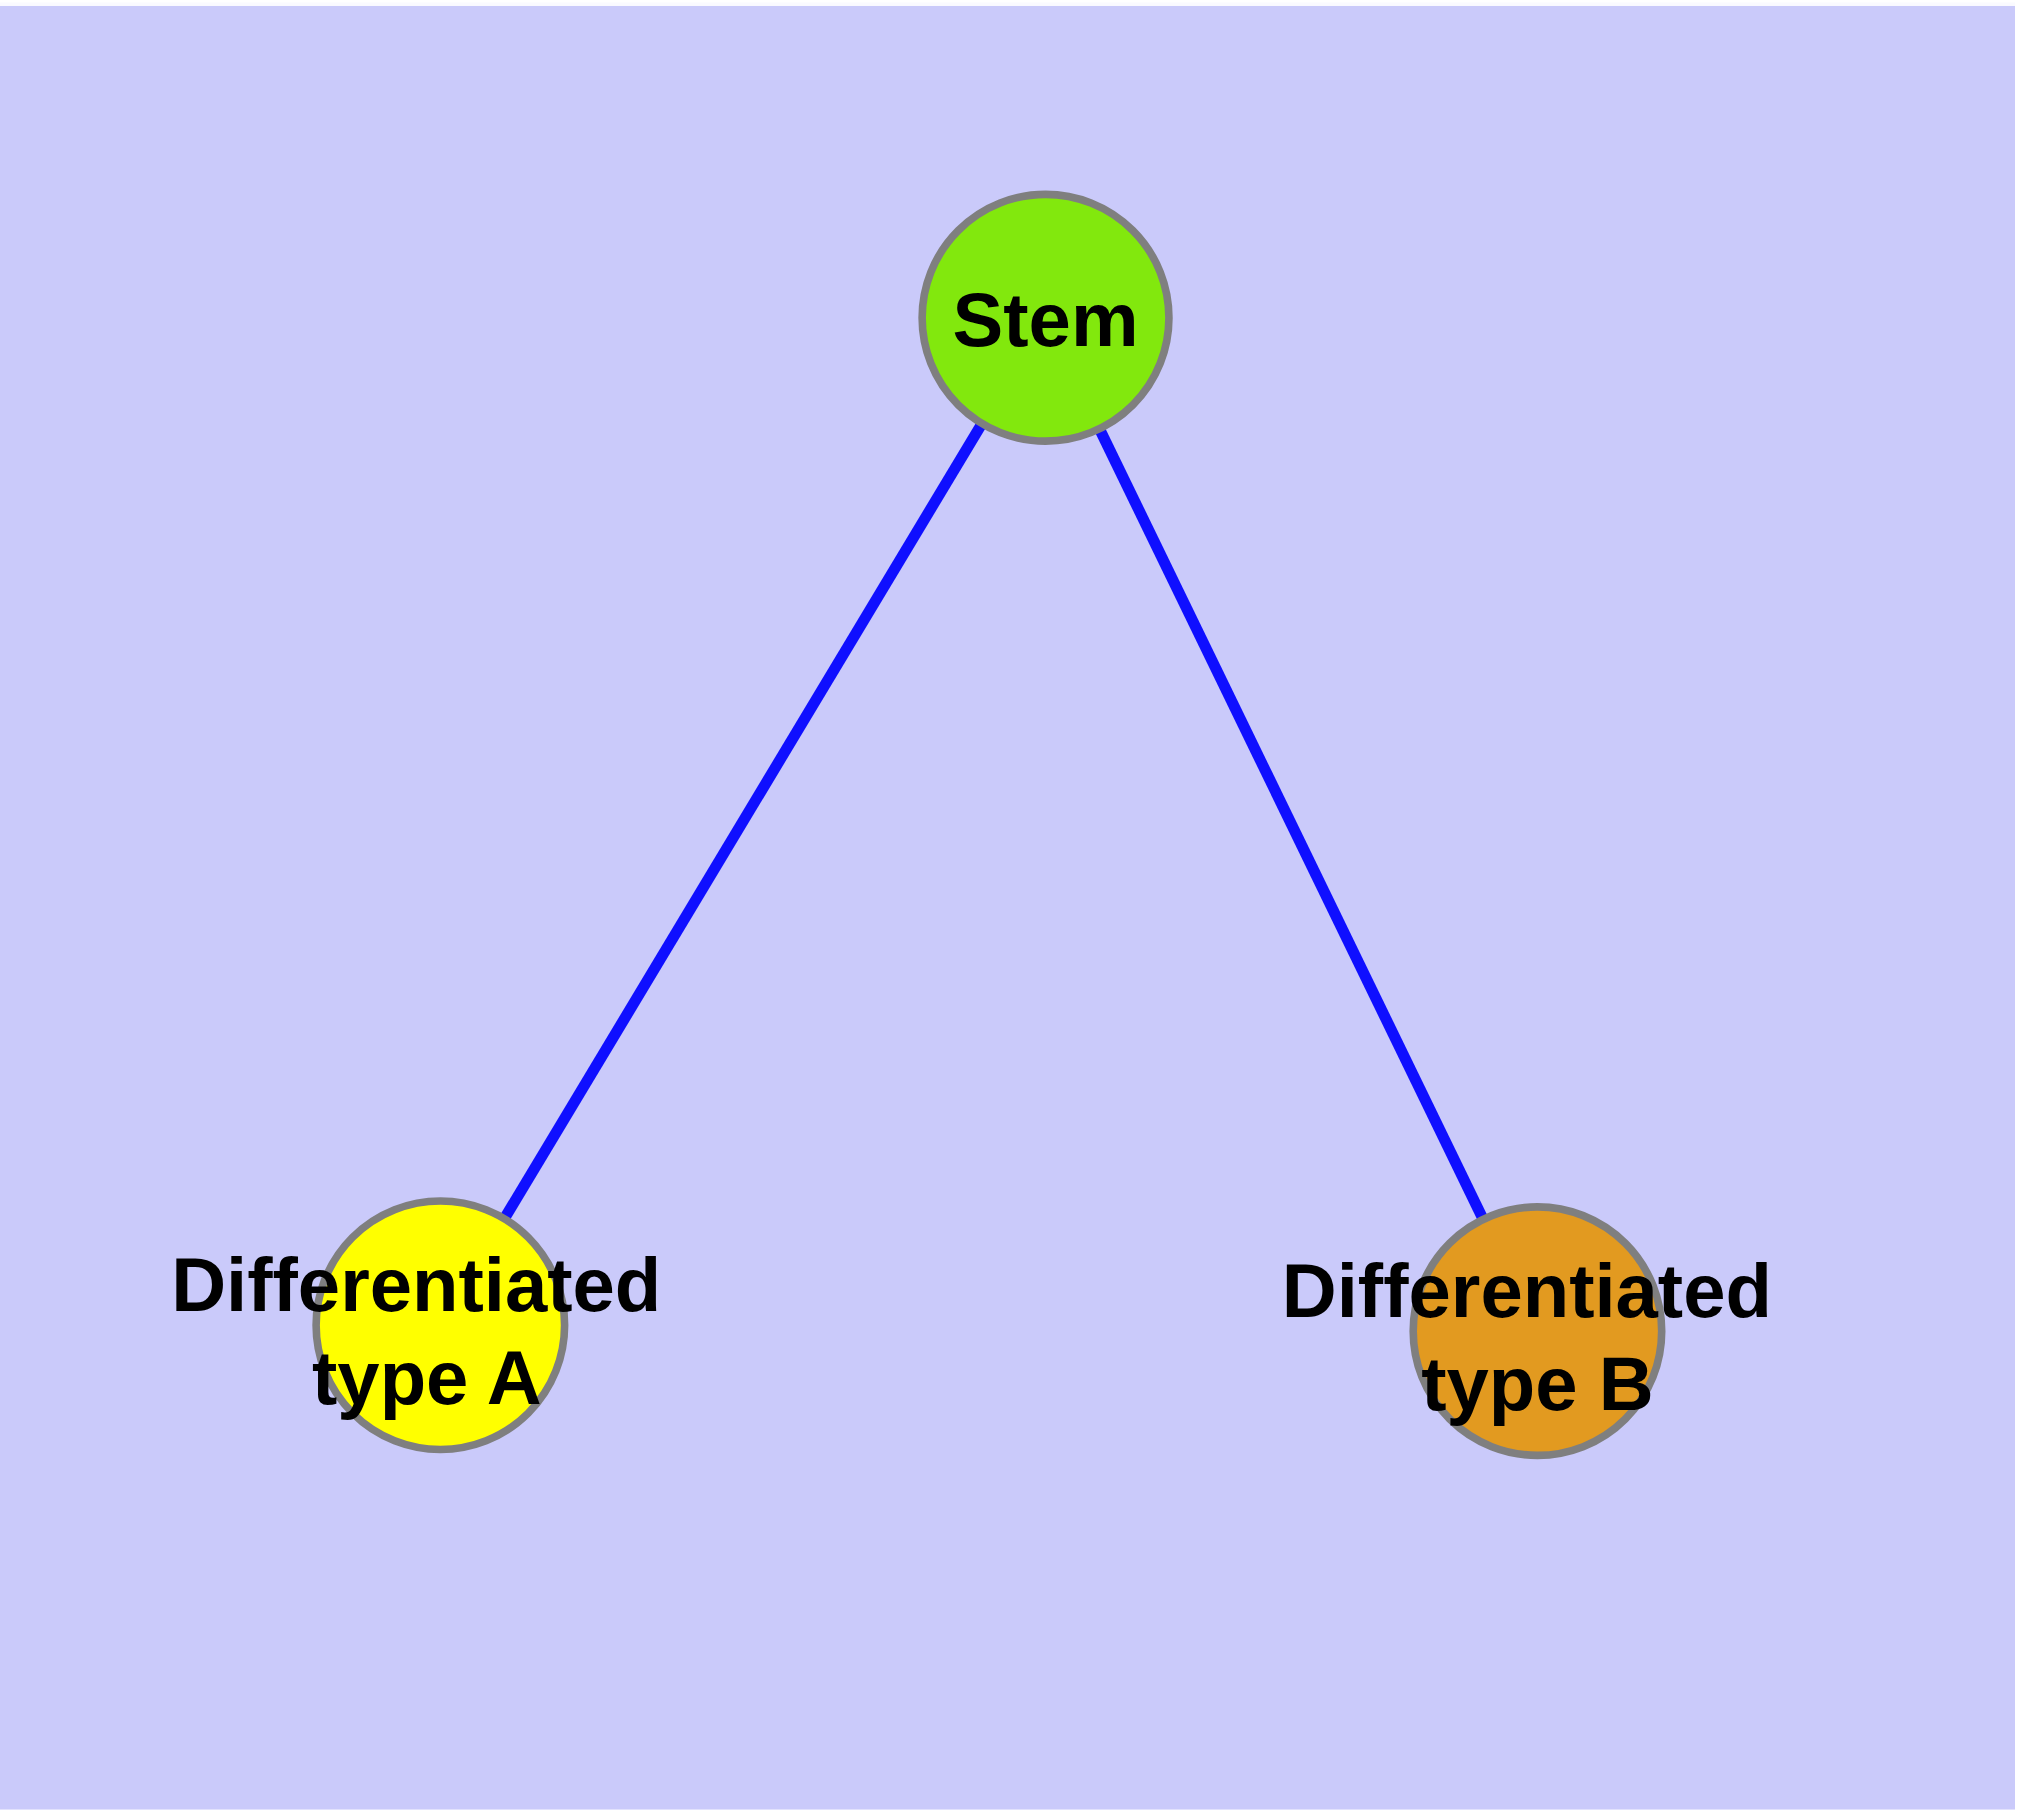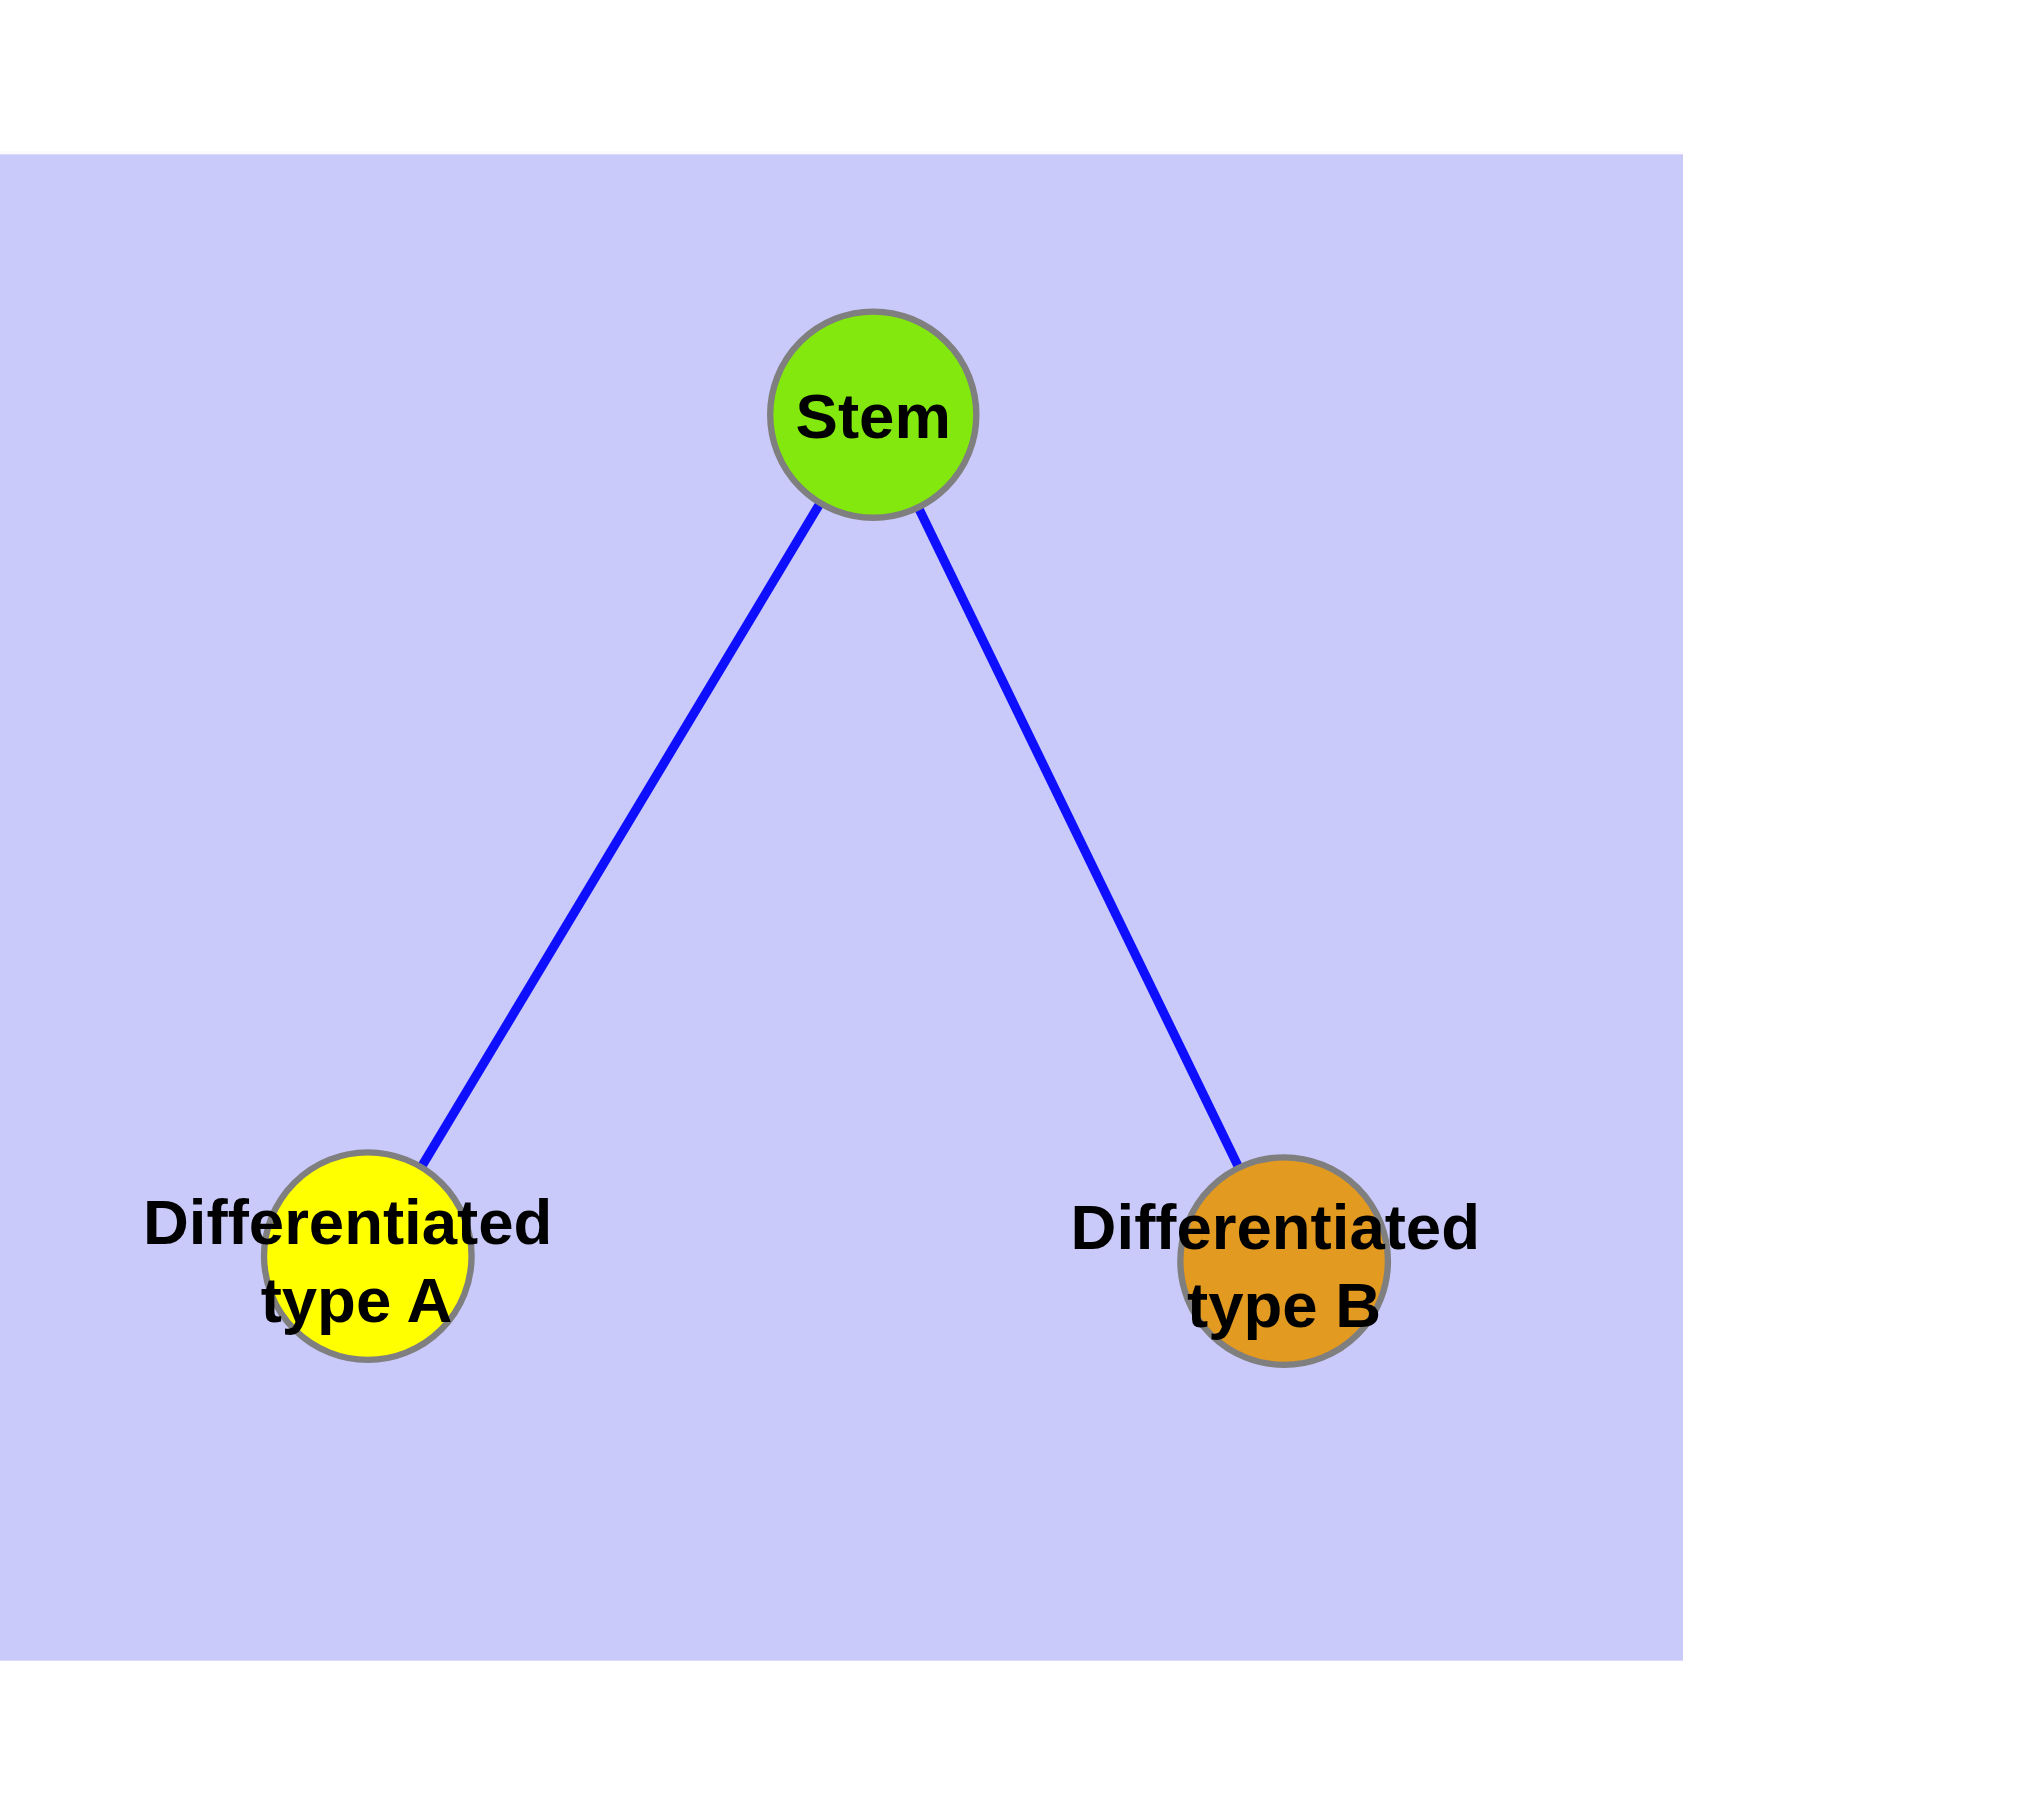--- a/index.html
+++ b/index.html
@@ -1,21 +1,21 @@
 <!DOCTYPE html>
 <html style="font-size:13.6px"><head>
 <meta charset="utf-8">
 <style>
   html, body {
     margin: 0;
     padding: 0;
   }
   .stage {
     position: relative;
-    width: 1683px;
+    width: 2015px;
     height: 1812px;
     overflow: hidden;
     text-decoration: underline;
   }
   .stage svg {
     display: block;
     width: 100%;
     height: 100%;
   }
   .edge {

